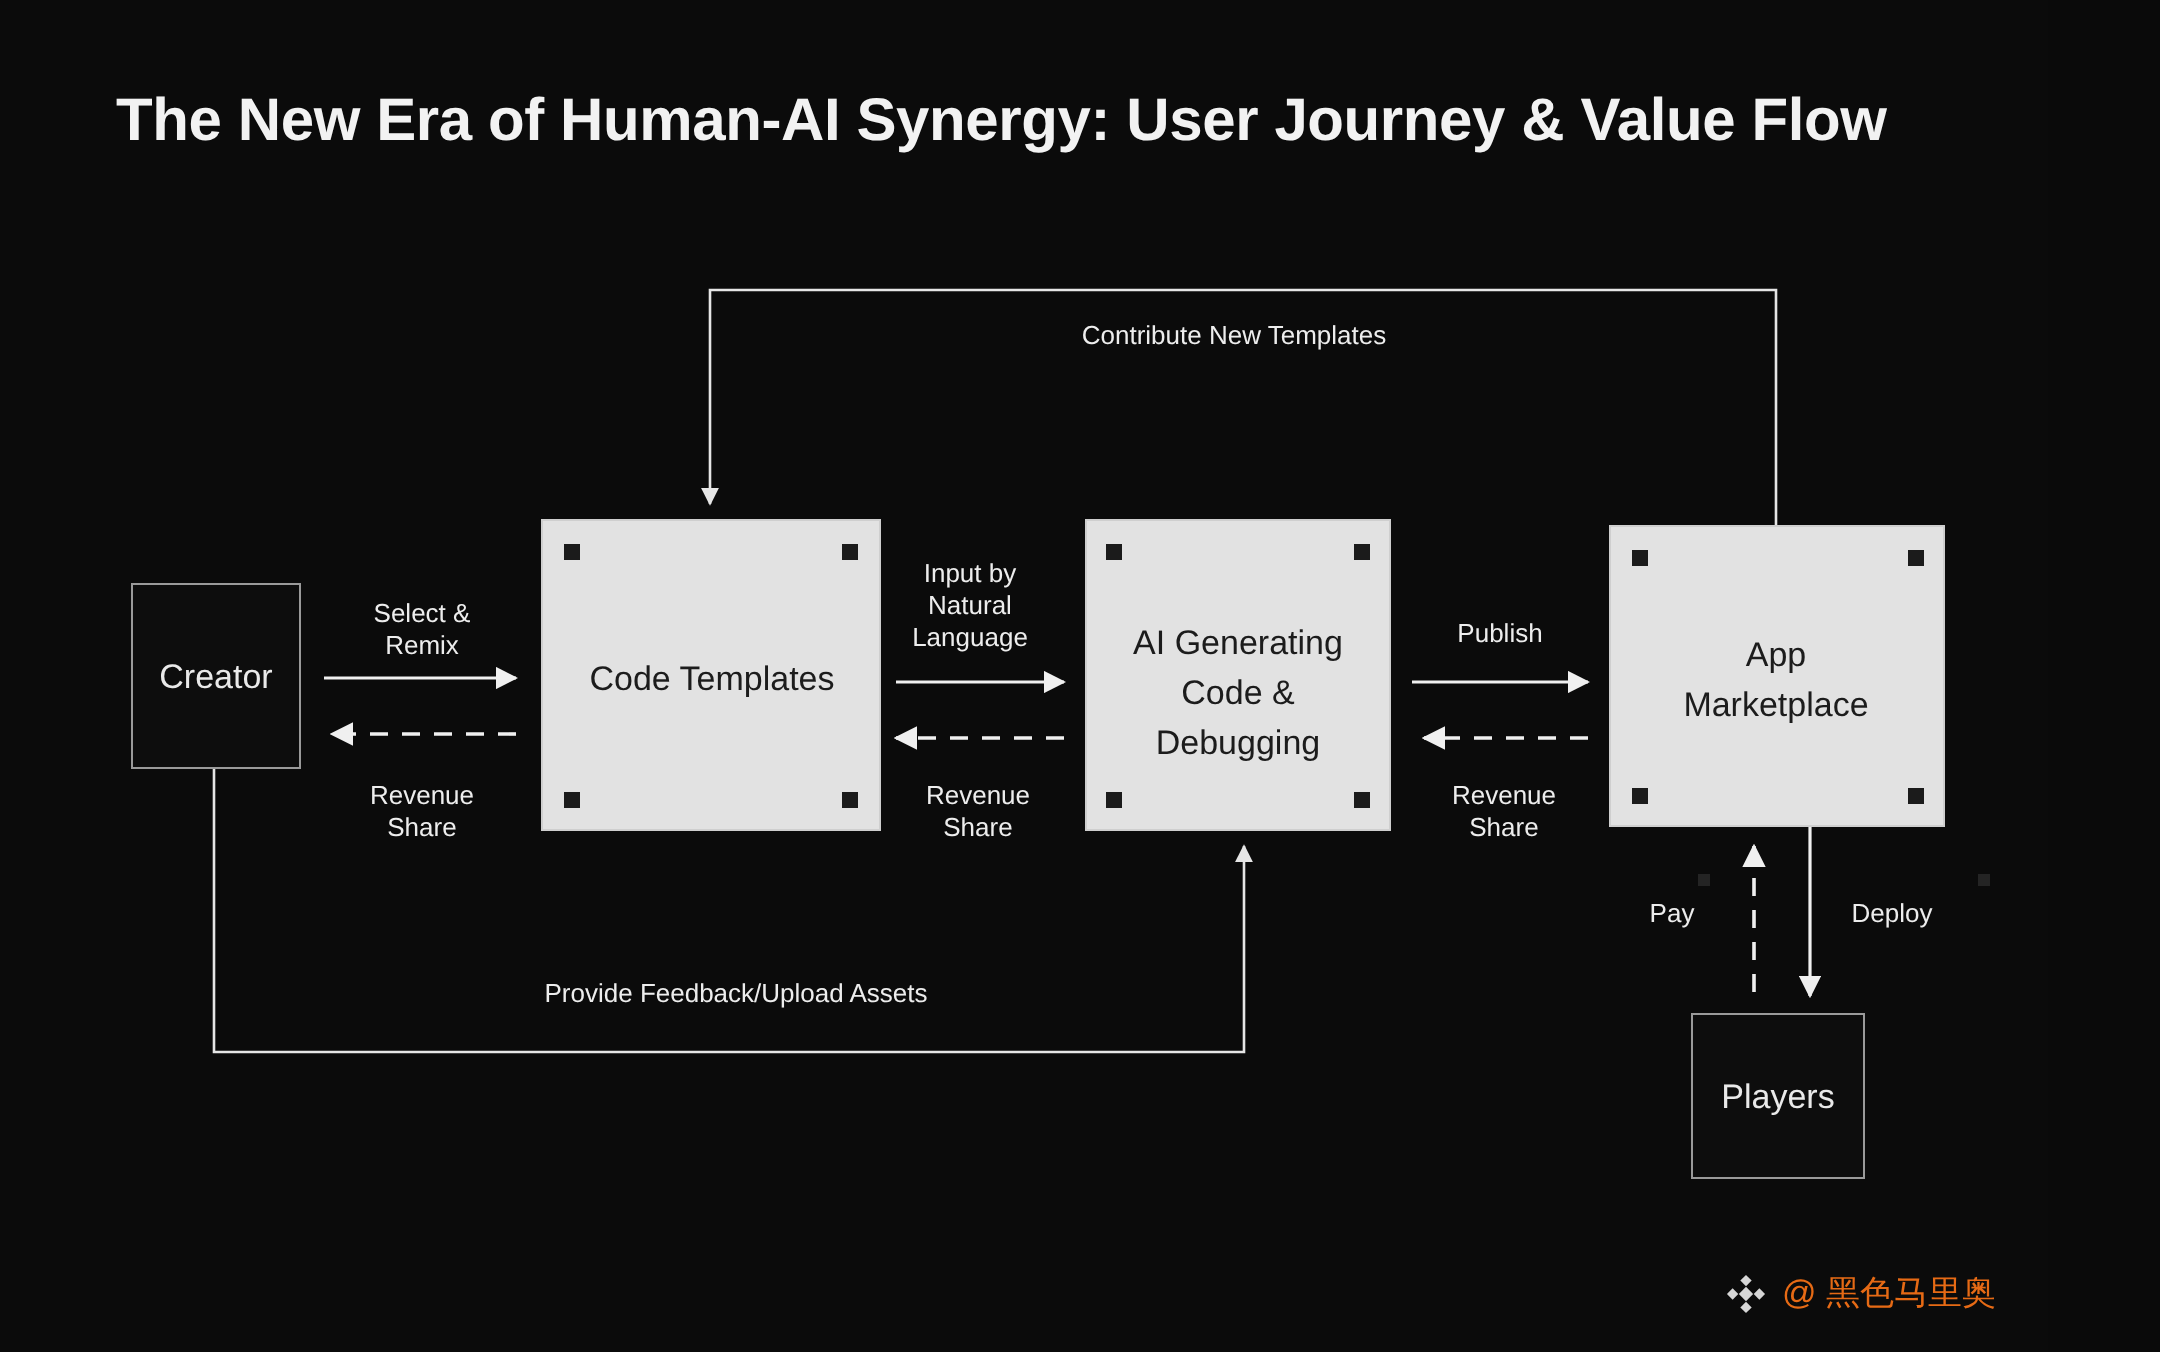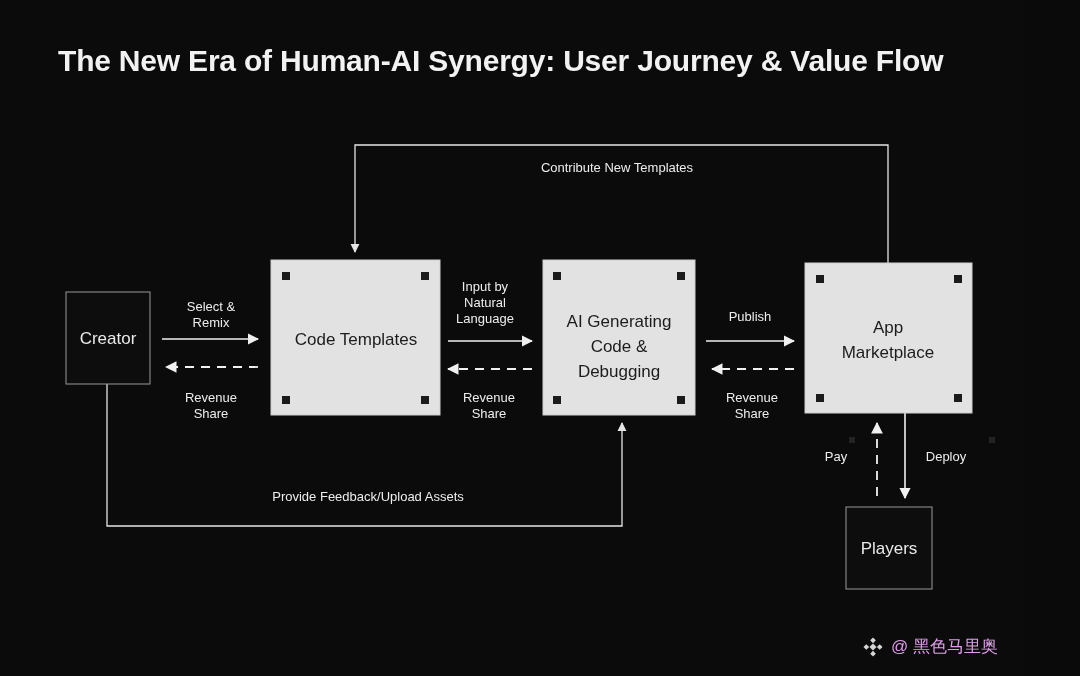--- a/index.html
+++ b/index.html
@@ -31,21 +31,21 @@
     letter-spacing: -0.2px;
     white-space: nowrap;
   }
   .watermark {
     position: absolute;
     right: 26px;
     bottom: 18px;
     display: flex;
     align-items: center;
     gap: 7px;
-    color: #f0abfc;
+    color: #f97316;
     font-size: 17px;
     opacity: 0.92;
   }
   .wm-text { white-space: nowrap; }
   svg { display: block; }
   .node-light rect.body {
     fill: #e2e2e2;
     stroke: #cfcfcf;
     stroke-width: 1;
   }

